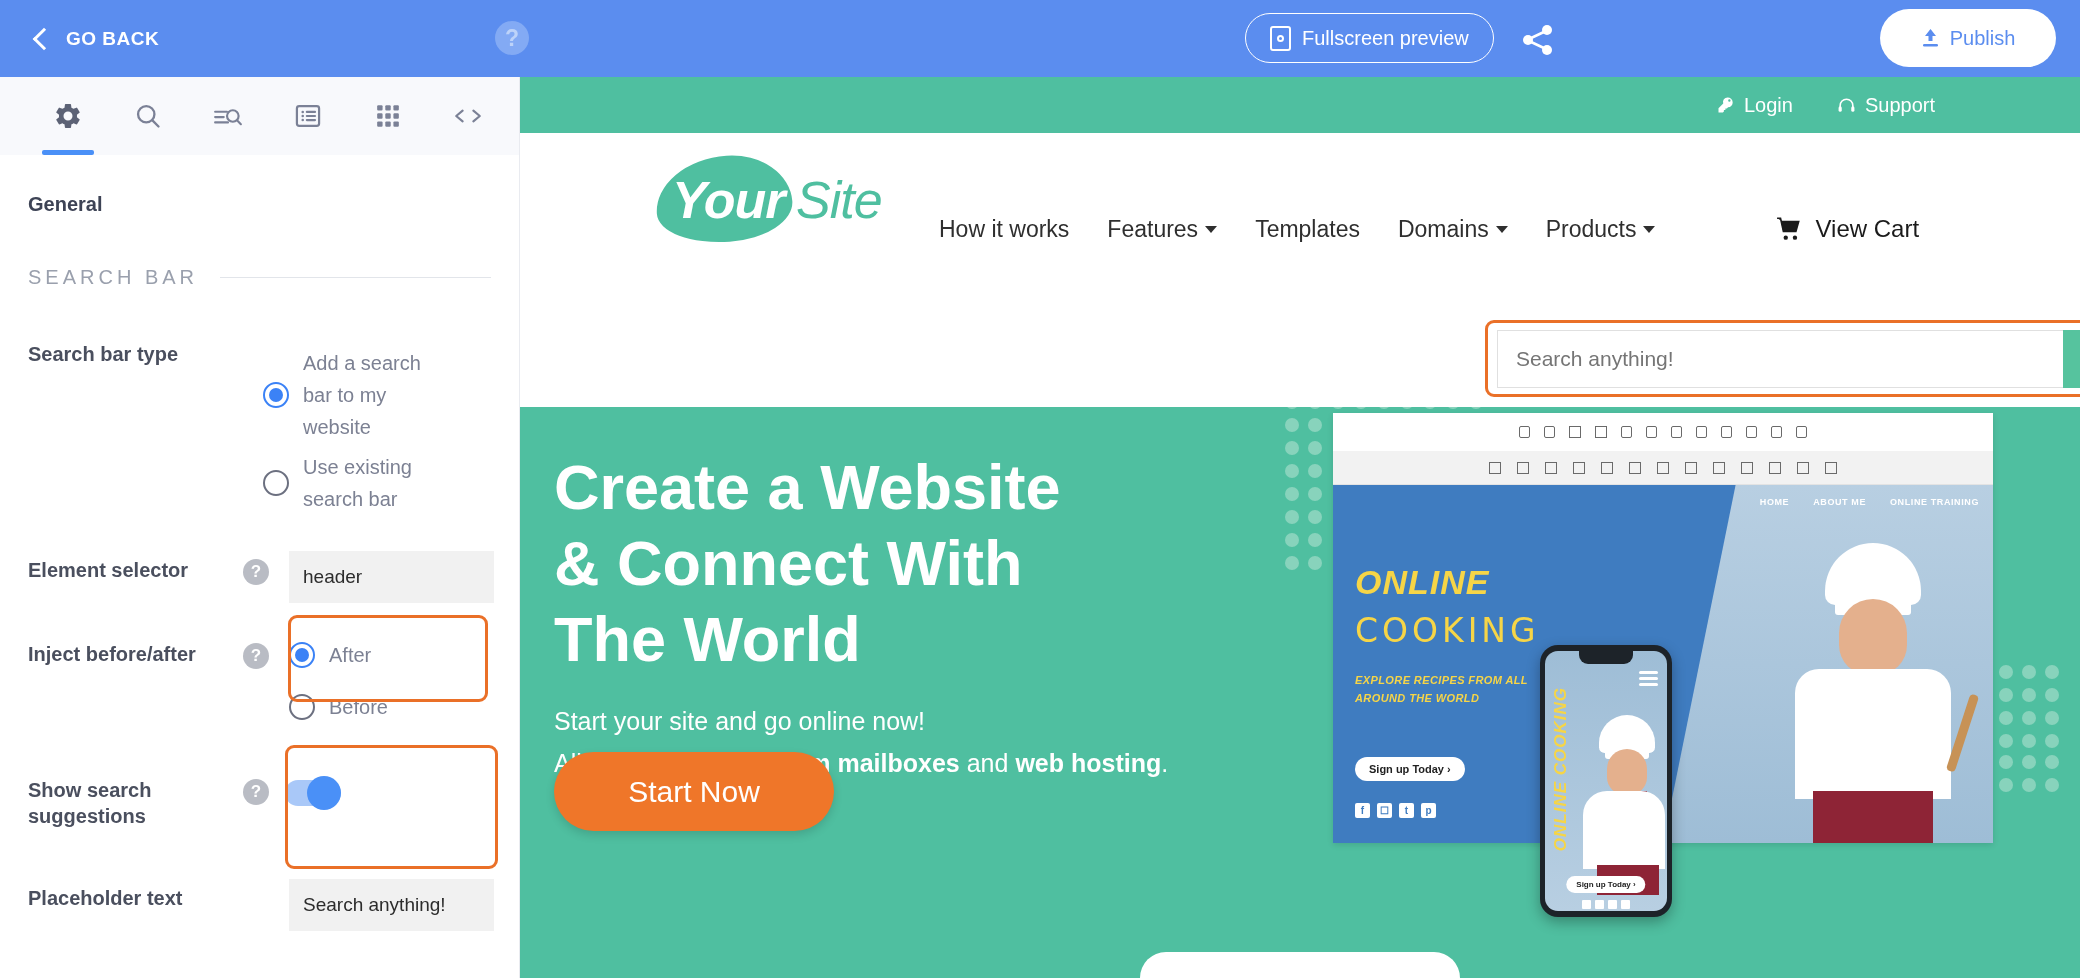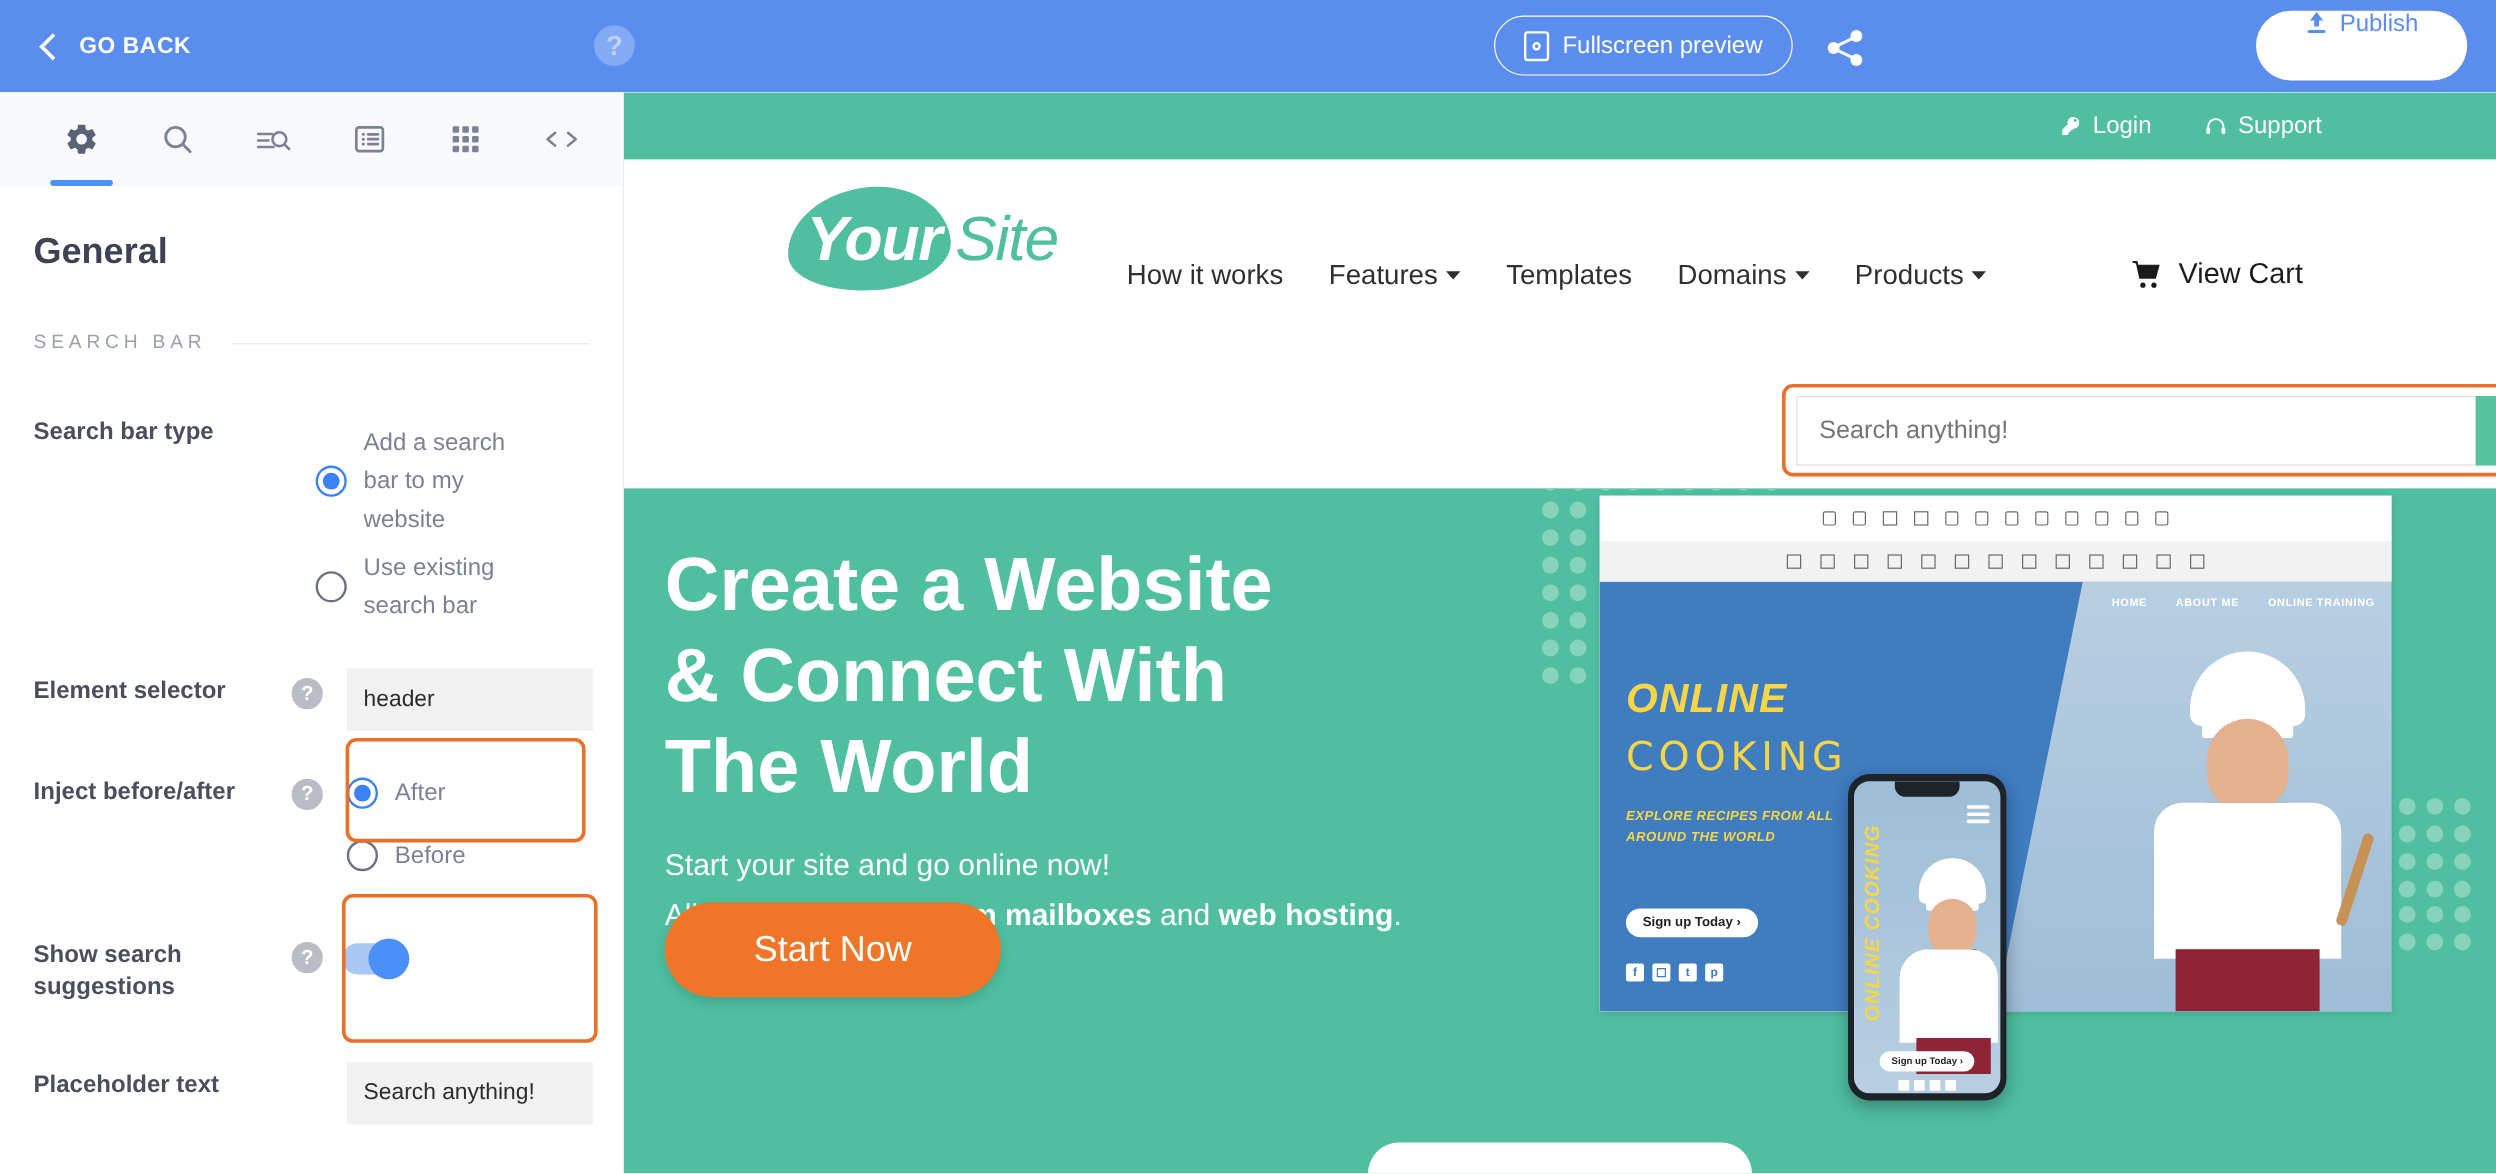--- a/index.html
+++ b/index.html
@@ -67,21 +67,21 @@
   }
   .fs-icon i { width: 7px; height: 7px; border-radius: 50%; border: 2px solid #fff; display: block; }
 
   .share-btn {
     position: absolute; left: 1520px; top: 24px; width: 36px; height: 32px; cursor: pointer;
   }
 
   .publish-btn {
     position: absolute; right: 24px; top: 9px;
     width: 176px; height: 58px; border-radius: 29px; background: #fff;
-    display: flex; justify-content: center; gap: 10px;
+    display: flex; align-items: center; justify-content: center; gap: 10px;
     color: #5b8def; font-size: 20px; cursor: pointer; border: none;
   }
   .pub-icon { width: 19px; height: 20px; position: relative; flex: 0 0 19px; }
 
   
   .body { flex: 1; display: flex; min-height: 0; }
 
   
   .panel {
     width: 520px; flex: 0 0 520px; background: #fff; display: flex; flex-direction: column;
@@ -95,27 +95,27 @@
     width: 80px; height: 78px; display: flex; align-items: center; justify-content: center;
     cursor: pointer; position: relative; color: #7b8196;
   }
   .tab.active { color: #5c6275; }
   .tab.active::after {
     content: ""; position: absolute; bottom: 0; left: 14px; right: 14px; height: 5px;
     background: #4a90f7; border-radius: 2px;
   }
   .panel-body { flex: 1; padding: 0 28px; position: relative; overflow: hidden; }
   .panel-title {
-    font-size: 30px; color: #3d4355; font-weight: bold; margin-top: 38px;
+    font-size: 20px; color: #3d4355; font-weight: bold; margin-top: 38px;
   }
   .section-head {
     display: flex; align-items: center; gap: 22px; margin-top: 50px;
   }
   .section-head .lbl {
-    font-size: 16px; letter-spacing: 4px; color: #9aa0ad; white-space: nowrap;
+    font-size: 20px; letter-spacing: 4px; color: #9aa0ad; white-space: nowrap;
   }
   .section-head .rule { flex: 1; height: 1px; background: #e2e5ea; }
 
   .row { display: flex; align-items: flex-start; margin-top: 46px; position: relative; }
   .row-label {
     width: 215px; flex: 0 0 215px; font-size: 20px; color: #4a4f5e; font-weight: bold;
     line-height: 26px; padding-top: 6px;
   }
   .qmark {
     width: 26px; height: 26px; border-radius: 50%; background: #b9bcc4; color: #fff;

